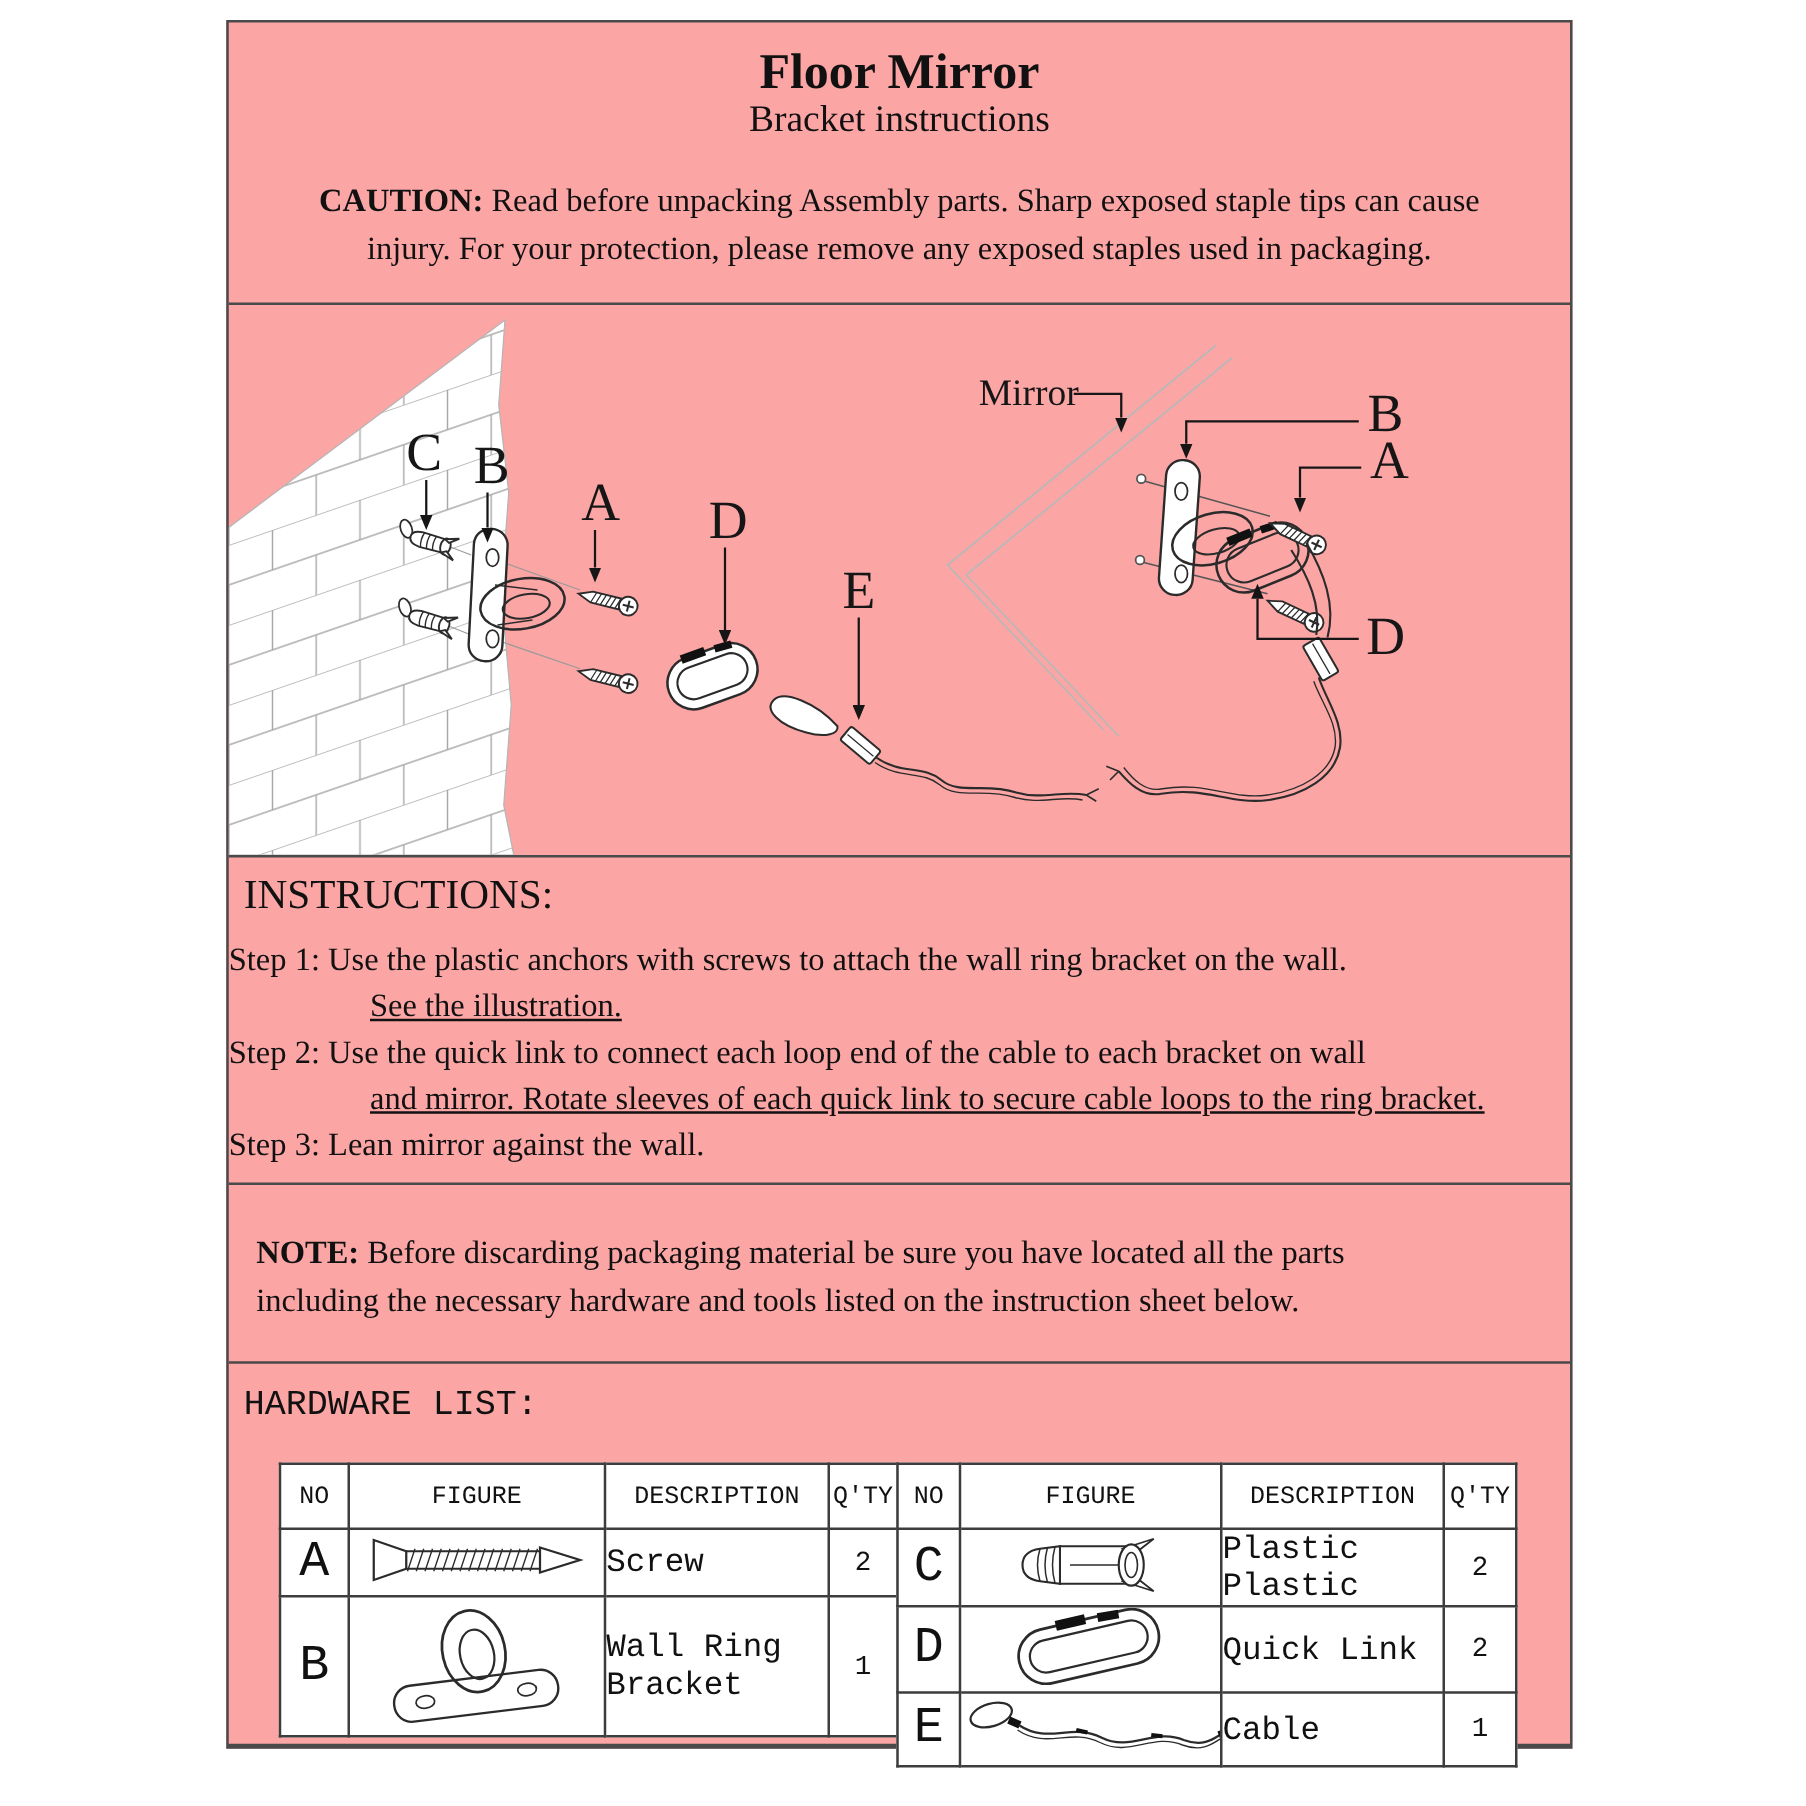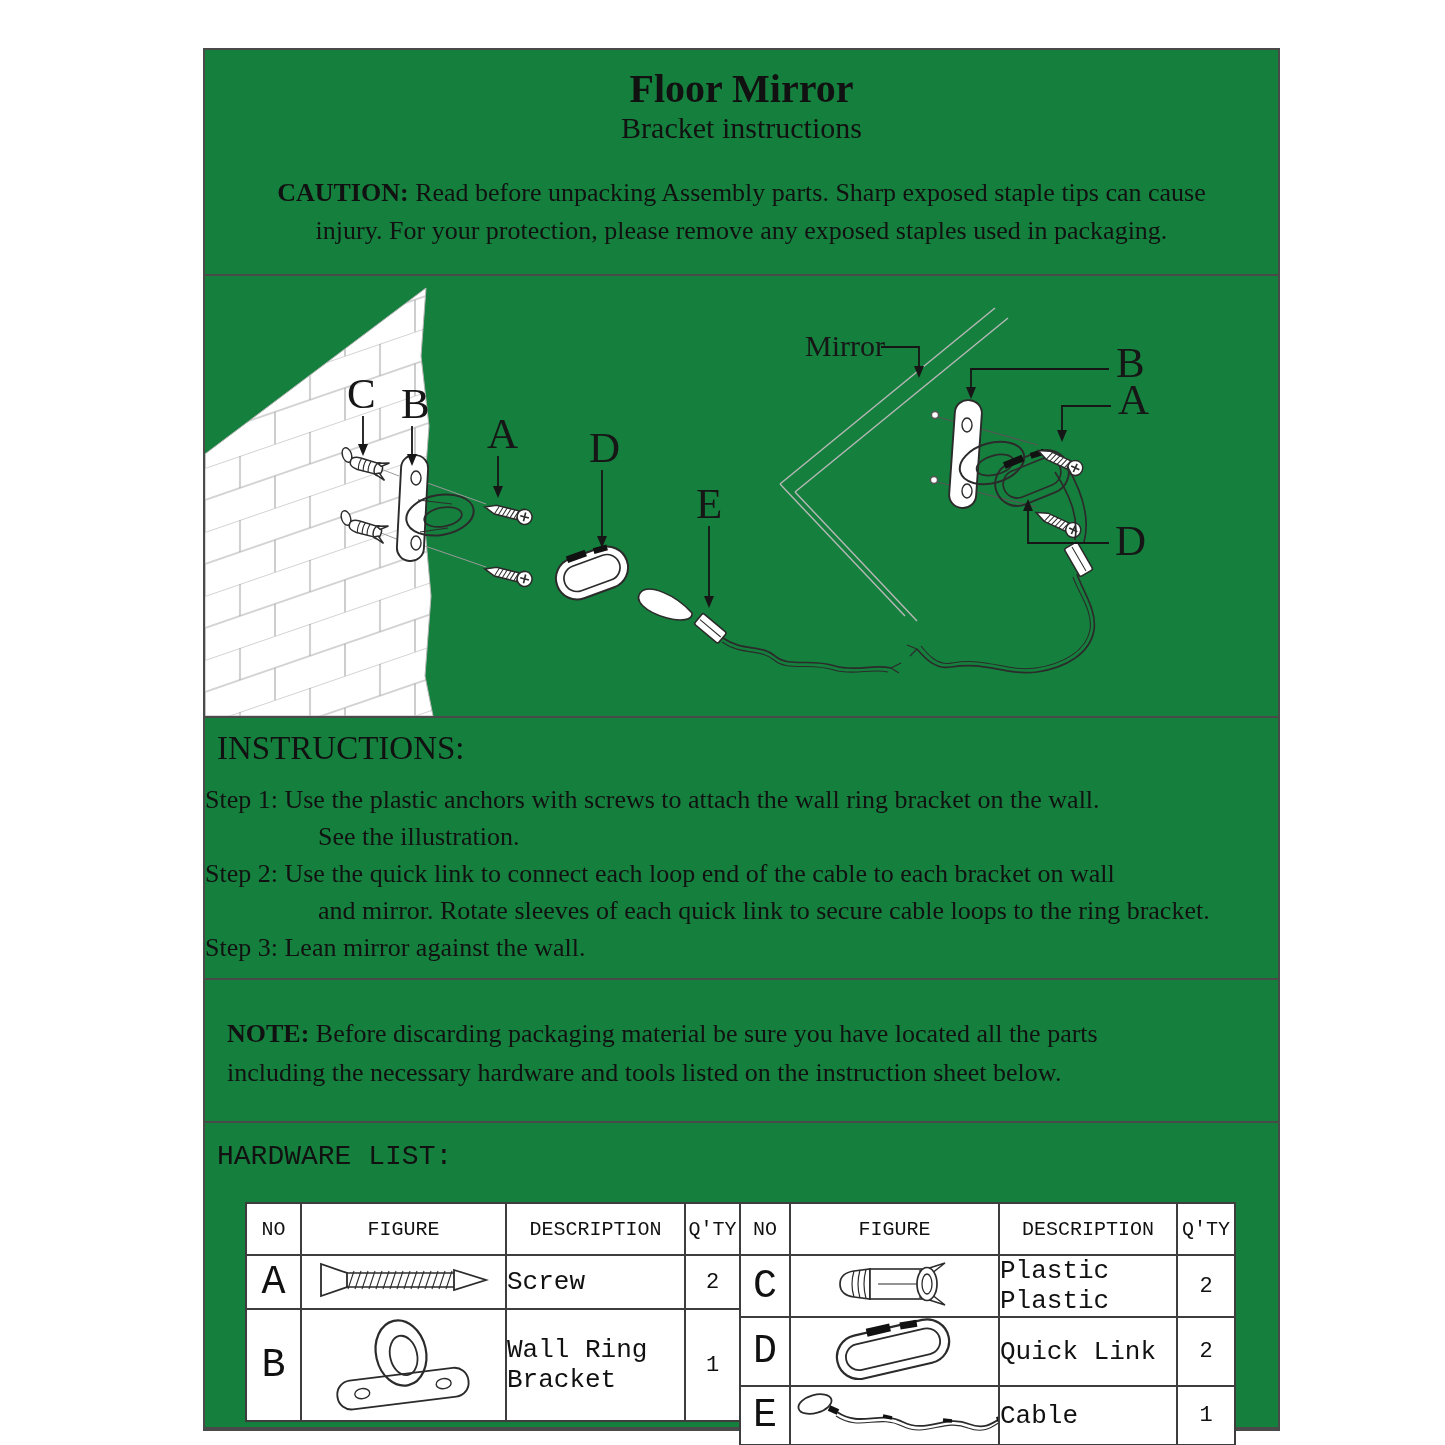--- a/index.html
+++ b/index.html
@@ -2,38 +2,38 @@
 <html><head>
 <meta charset="utf-8">
 <style>
   html,body { margin:0; padding:0; background:#ffffff; }
   .canvas {
     position:relative; width:1445px; height:1445px; background:#ffffff;
     font-family:"Liberation Serif","DejaVu Serif",serif; color:#111;
     overflow:hidden;
   }
   .sheet {
-    position:absolute; left:181px; top:48px; width:1073px; height:1377px;
-    border:2px solid #4a4a4a; border-bottom-width:4px; background:#15803d;margin-left:22px;
+    position:absolute; left:181px; top:16px; width:1073px; height:1377px;
+    border:2px solid #4a4a4a; border-bottom-width:4px; background:#fca5a5;
   }
   .sec { position:relative; box-sizing:border-box; width:100%; border-bottom:2px solid #4a4a4a; }
   .sec-header   { height:226px; text-align:center; }
   .sec-diagram  { height:442px; }
   .sec-instr    { height:262px; }
   .sec-note     { height:143px; }
   .sec-hw       { height:304px; border-bottom:none;font-family:Liberation Mono, monospace; }
 
   .title    { font-size:40px; font-weight:bold; margin:0; padding-top:18px; line-height:42px; }
   .subtitle { font-size:30px; font-weight:normal; margin:0; line-height:36px; }
   .caution  { font-size:26px; line-height:38px; margin:28px auto 0 auto; width:1010px; }
 
   .sec-heading { font-size:33px; padding:12px 0 0 12px; }
   .step-line { font-size:26px; line-height:37px; }
   .step-line.first { margin-top:14px; }
-  .step-line.cont { padding-left:113px; }
+  .step-line.cont { padding-left:113px;text-decoration:underline; }
 
   .note-p { font-size:26px; line-height:39px; margin:0; padding:34px 40px 0 22px; }
 
   .hw-heading { font-size:28px; padding:18px 0 0 12px; }
   table.hw { position:absolute; border-collapse:collapse; table-layout:fixed; background:#fff; }
   table.hw th, table.hw td { border:2px solid #3d3d3d; padding:0; overflow:hidden; }
   table.hw th { font-size:20px; font-weight:normal; height:50px; text-align:center; }
   td.no   { font-size:40px; text-align:center; }
   td.fig  { text-align:center; vertical-align:middle; }
   td.desc { font-size:26px; padding-left:14px; }

